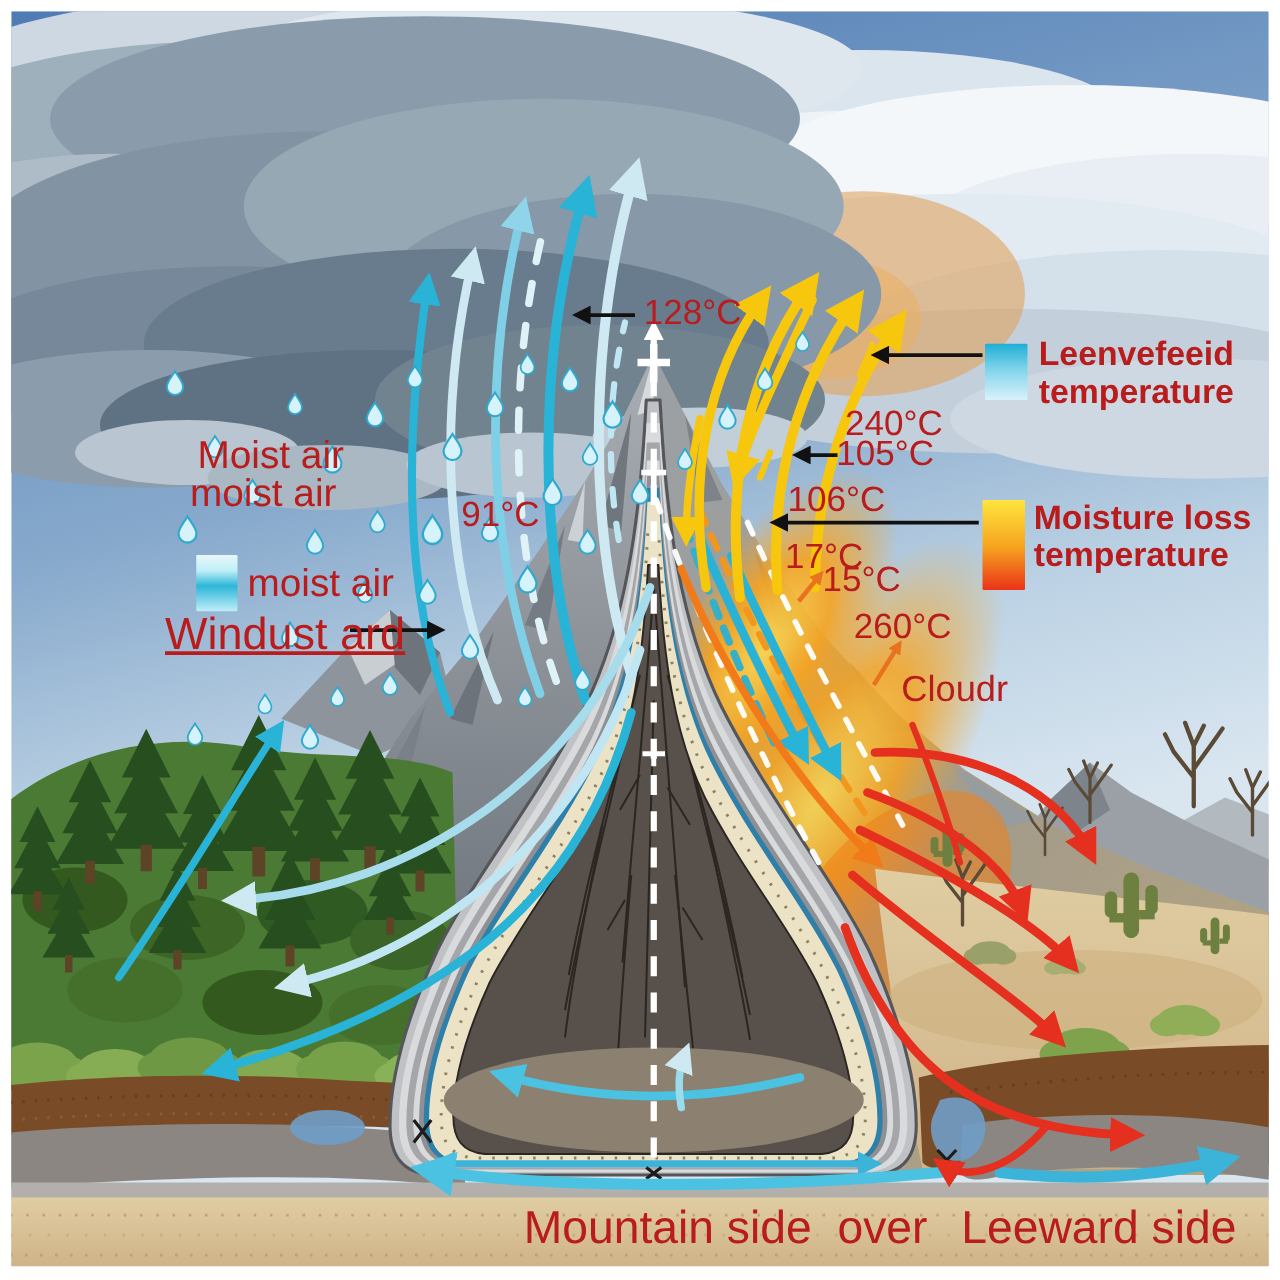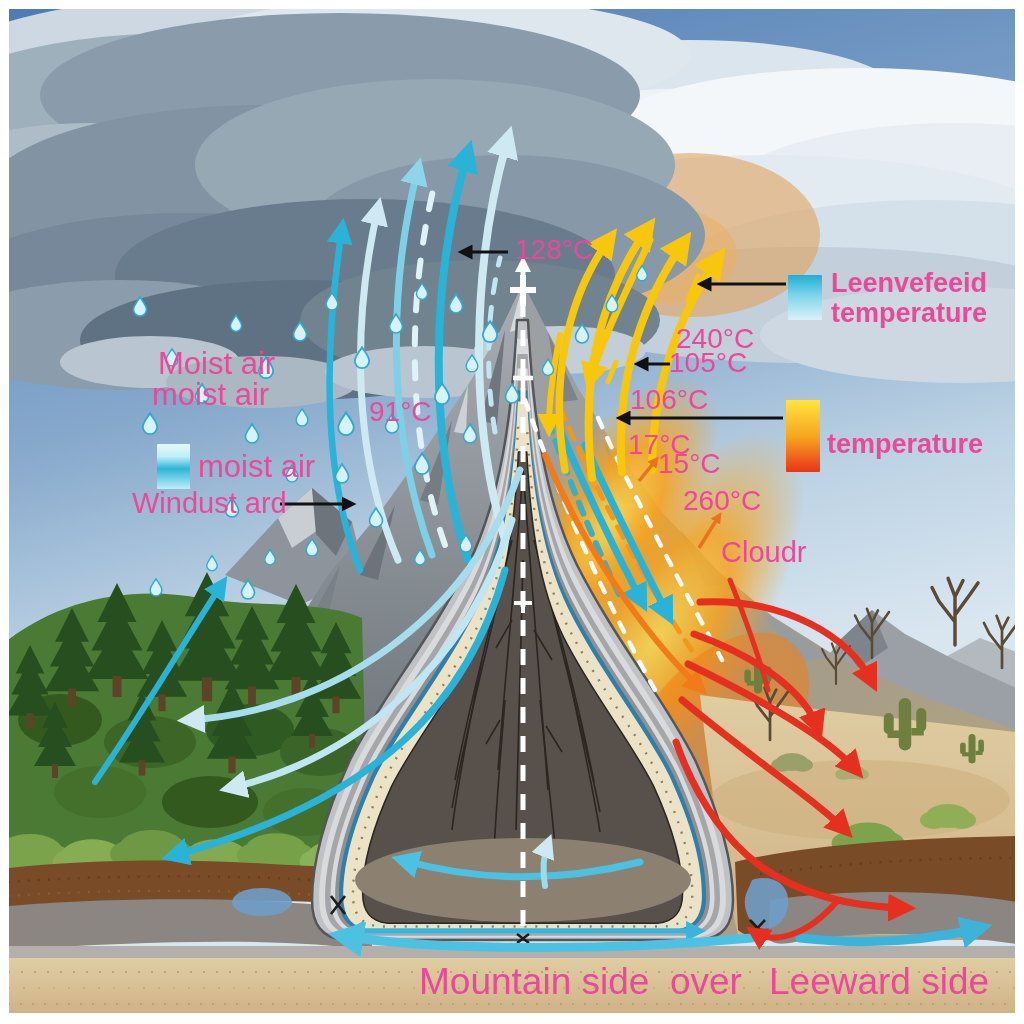--- a/index.html
+++ b/index.html
@@ -1,20 +1,20 @@
 <!DOCTYPE html>
 <html><head>
 <meta charset="utf-8">
 <style>
   html,body{margin:0;padding:0;background:#ffffff;}
   #stage{position:relative;width:1024px;height:1024px;background:#ffffff;overflow:hidden;
          font-family:"Liberation Sans",sans-serif;}
   #scene{position:absolute;left:0;top:0;}
-  .lbl{position:absolute;color:#ec4899;line-height:1.05;white-space:pre;}
-  .f31{font-size:31px;} .f28{font-size:28px;} .f29{font-size:29px;} .f33{font-size:29px;}
+  .lbl{position:absolute;color:#b91c1c;line-height:1.05;white-space:pre;}
+  .f31{font-size:31px;} .f28{font-size:28px;} .f29{font-size:29px;} .f33{font-size:36px;text-decoration:underline;}
   .f27{font-size:27px;line-height:30px;font-weight:bold;} .f37{font-size:37px;}
   .swatch{position:absolute;border-radius:1px;}
   #sw-moist{left:157px;top:444px;width:33px;height:45px;
     background:linear-gradient(180deg,#e8f8fb 0%,#bfeef7 28%,#2db6d8 55%,#bfeef7 100%);}
   #sw-cool{left:788px;top:275px;width:34px;height:45px;
     background:linear-gradient(180deg,#1faed6 0%,#7fd4ea 45%,#d9f2fa 100%);}
   #sw-warm{left:786px;top:400px;width:34px;height:72px;
     background:linear-gradient(180deg,#ffe53e 0%,#f6a41f 52%,#ea3318 100%);}
 </style>
 </head>
@@ -438,17 +438,17 @@
 <div class="lbl f28" style="left:630px;top:385px">106°C</div>
 <div class="lbl f28" style="left:628px;top:430px">17°C</div>
 <div class="lbl f28" style="left:658px;top:449px">15°C</div>
 <div class="lbl f28" style="left:683px;top:486px">260°C</div>
 <div class="lbl f29" style="left:721px;top:537px">Cloudr</div>
 
 <div id="sw-cool" class="swatch"></div>
 <div class="lbl f27" style="left:831px;top:268px"><span>Leenvefeeid</span><br><span>temperature</span></div>
 
 <div id="sw-warm" class="swatch"></div>
-<div class="lbl f27" style="left:827px;top:399px"><br><span>temperature</span></div>
+<div class="lbl f27" style="left:827px;top:399px"><span>Moisture loss</span><br><span>temperature</span></div>
 
 <div class="lbl f37" style="left:419px;top:963px">Mountain side  over</div>
 <div class="lbl f37" style="left:769px;top:963px">Leeward side</div>
 </div>
 
 </body></html>

